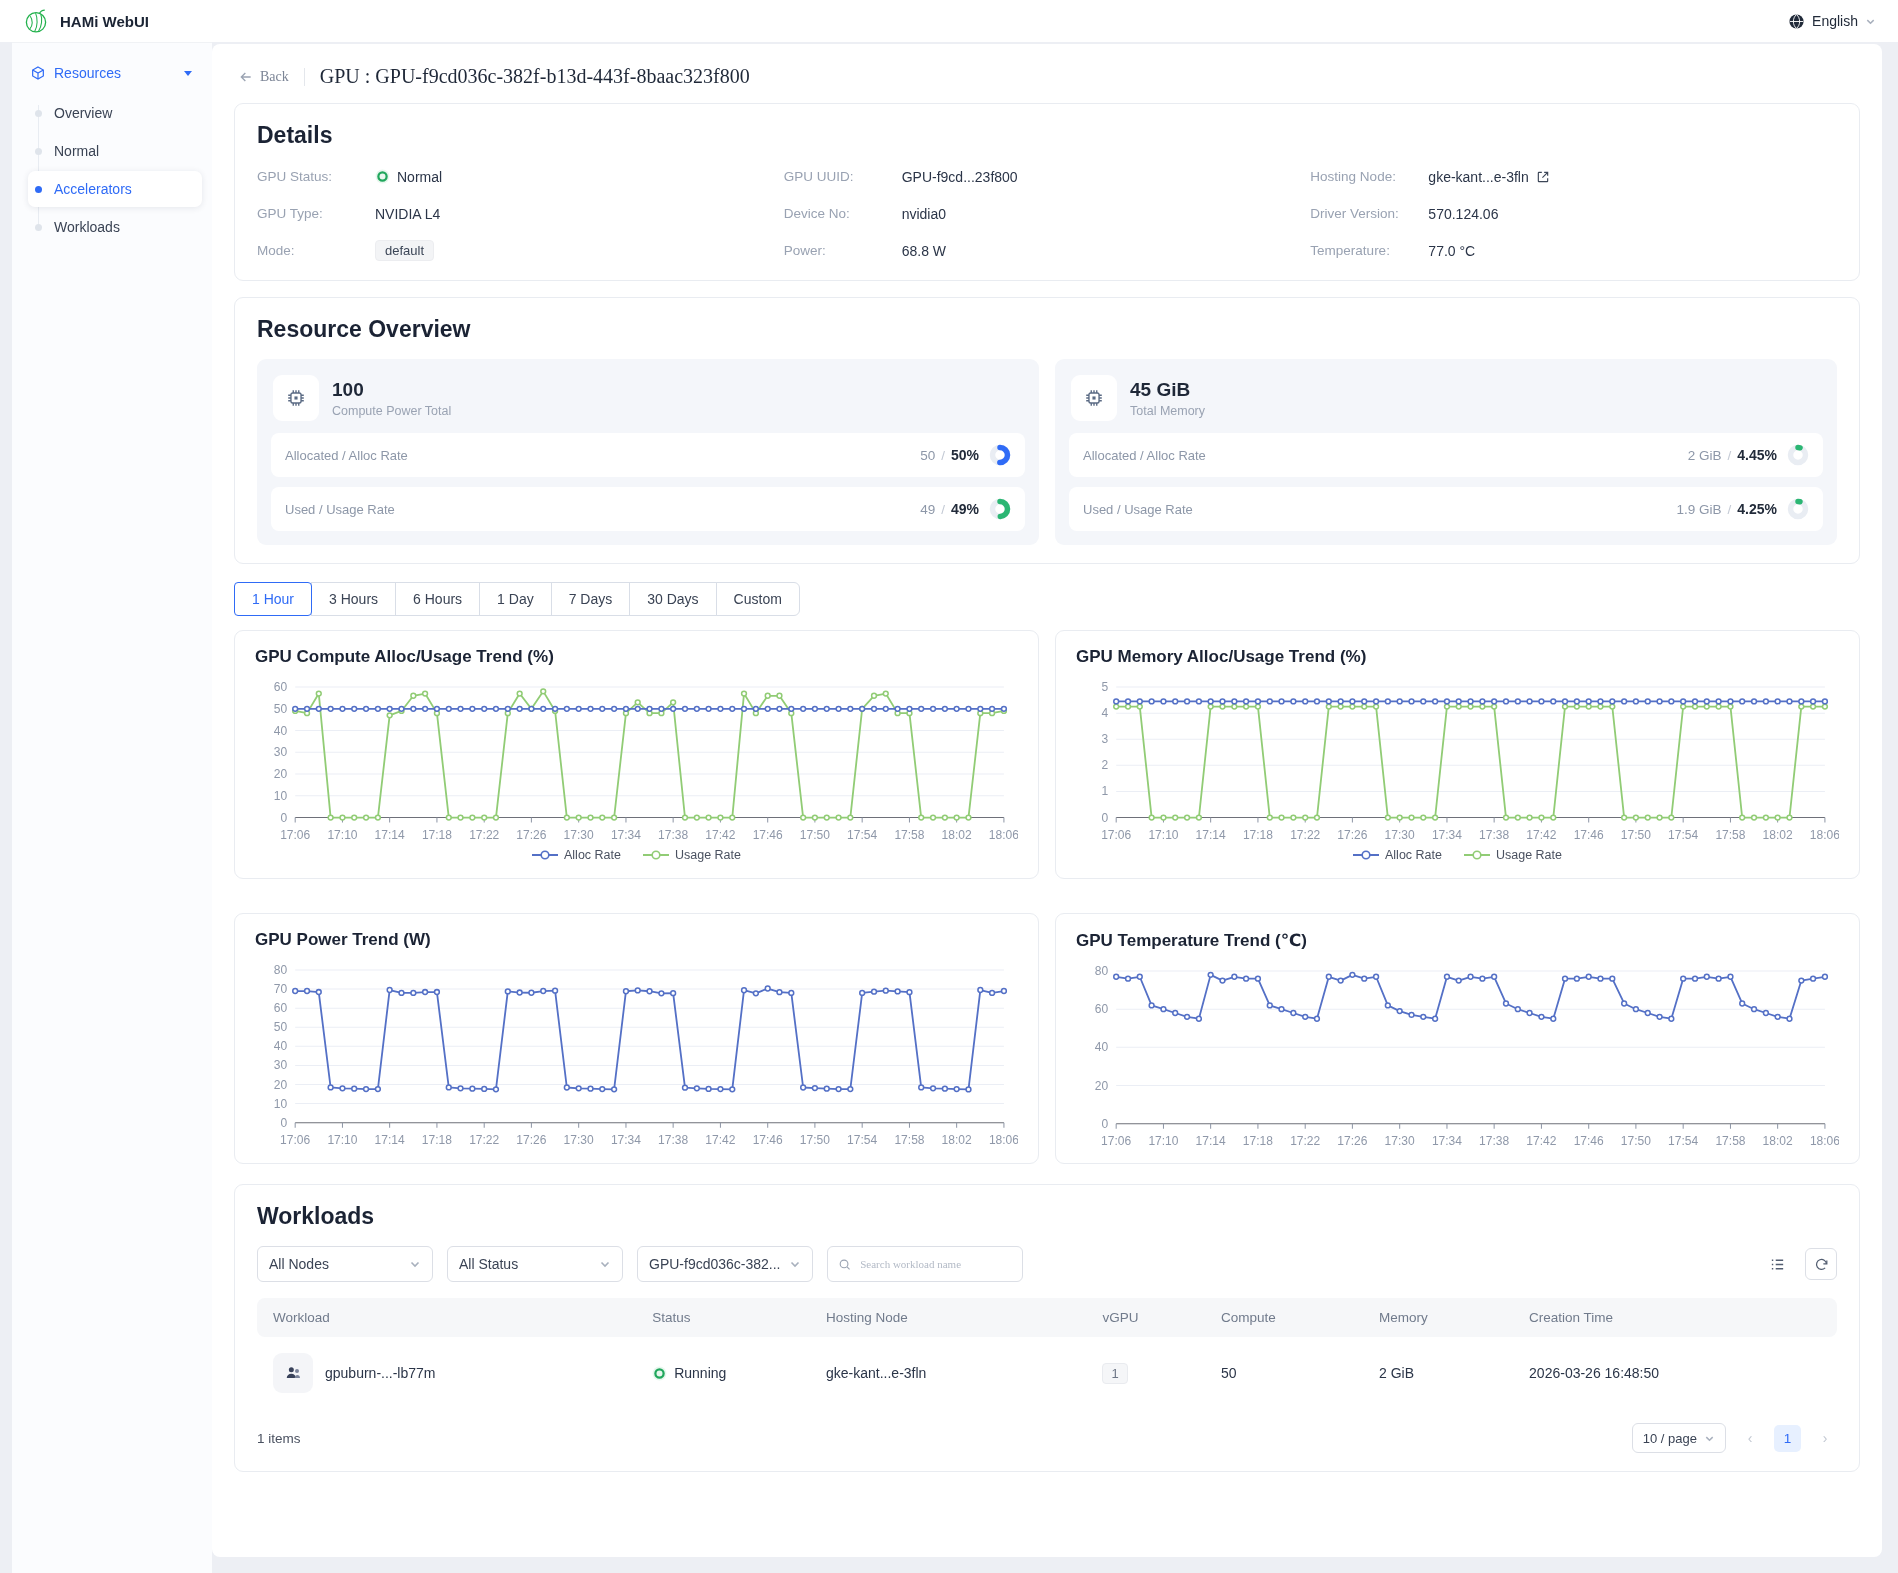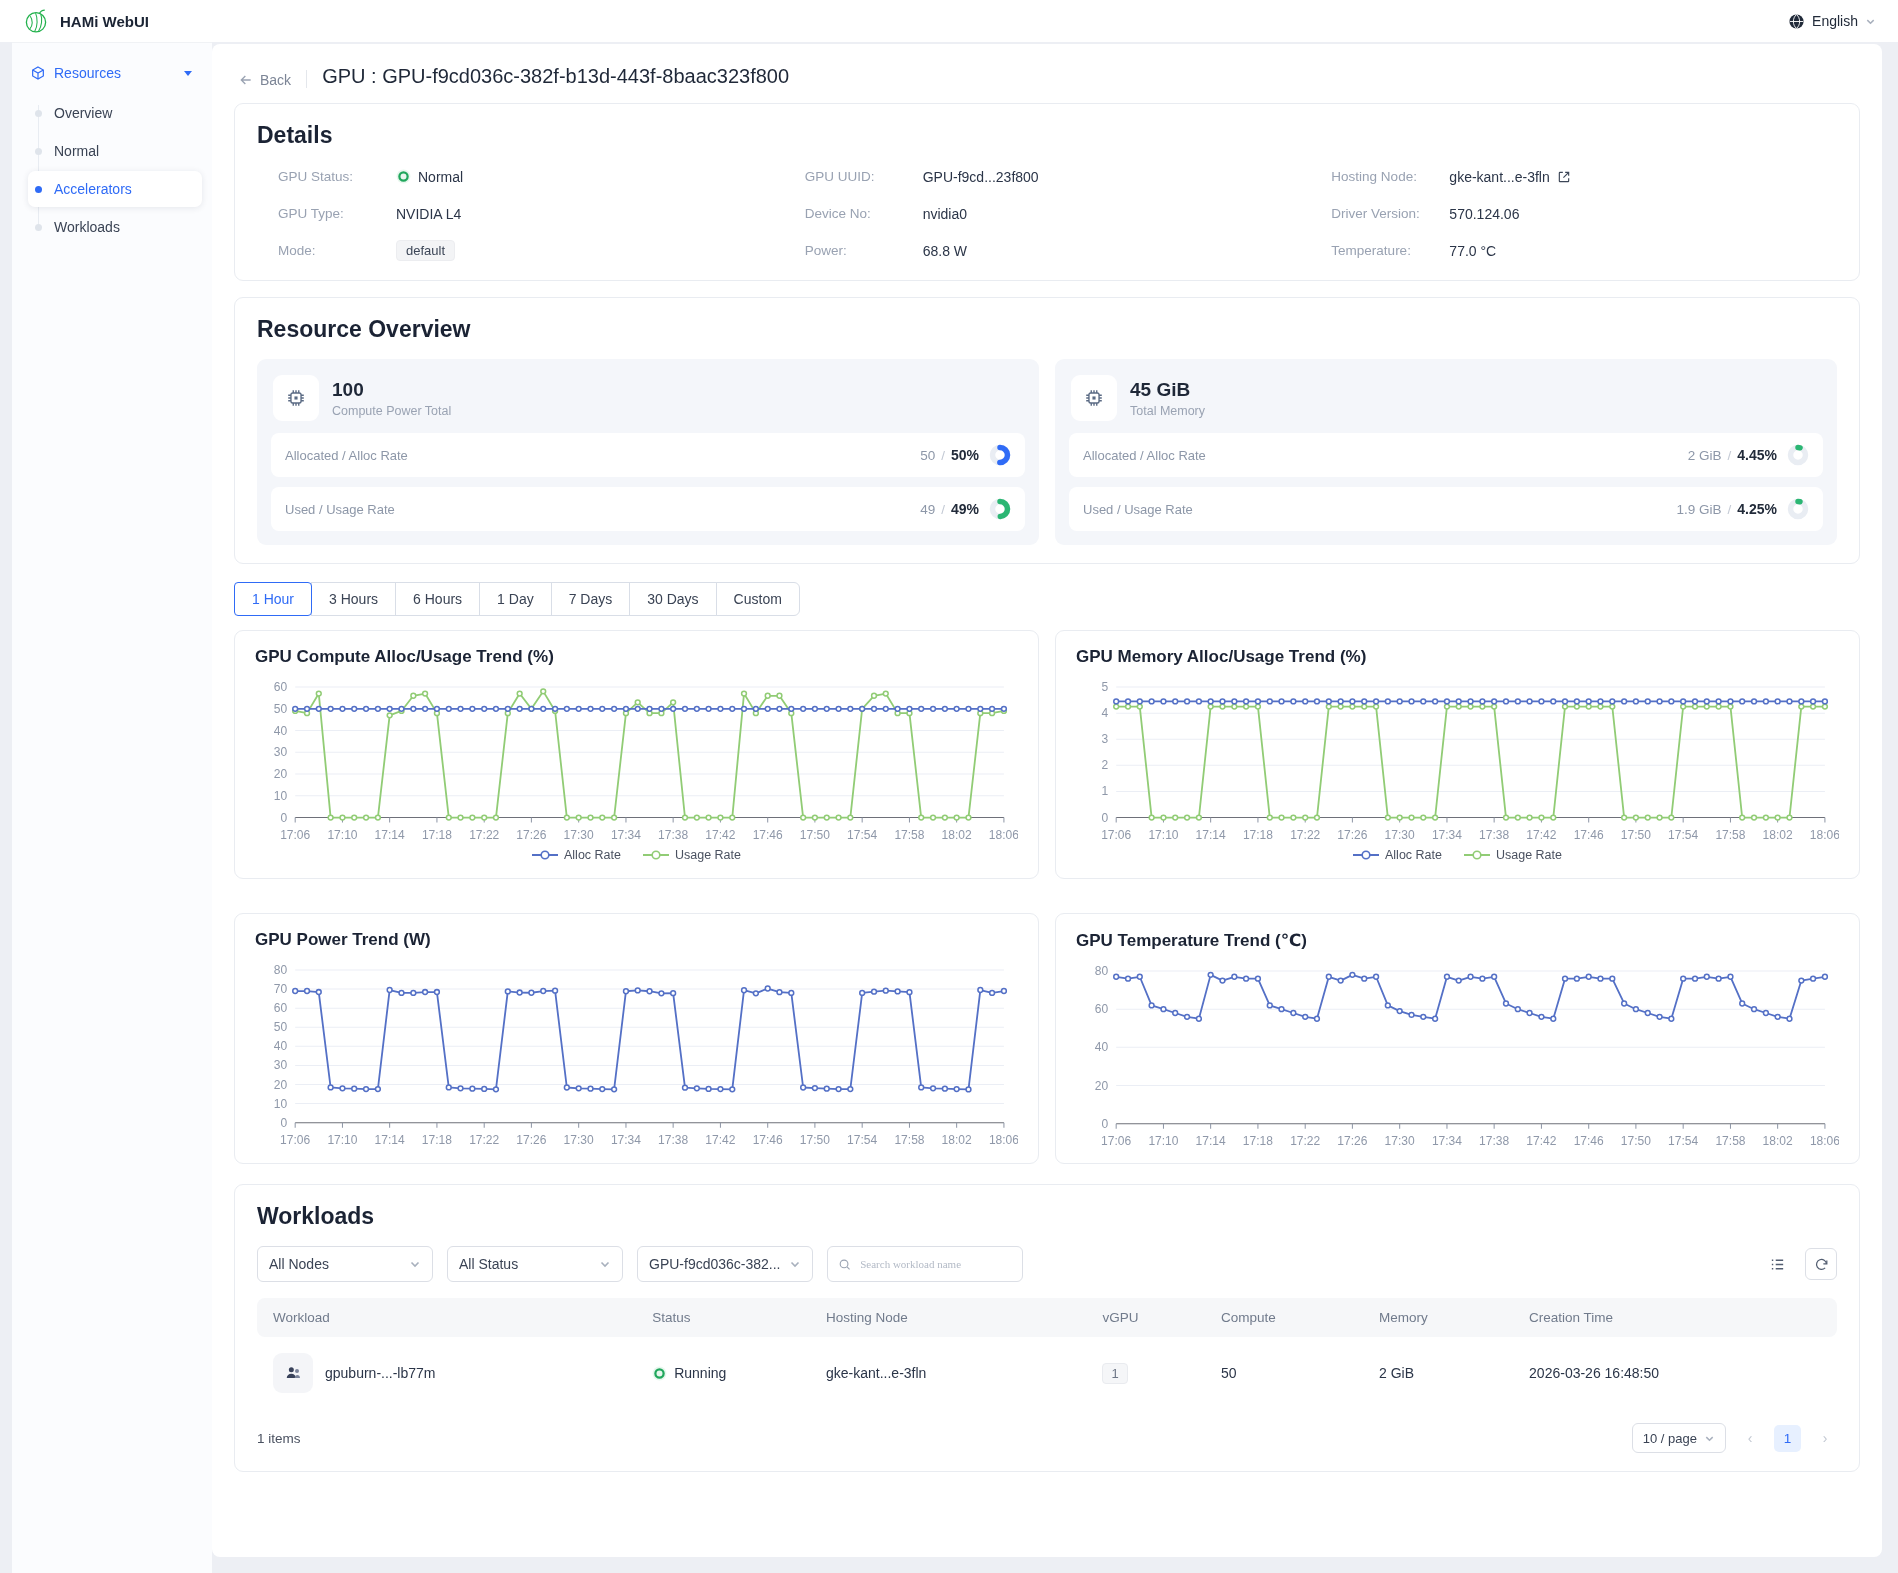--- a/index.html
+++ b/index.html
@@ -28,31 +28,31 @@
   .side-tree:before { content:""; position:absolute; left:10px; top:10px; bottom:14px; width:1px; background:#e8ecf2; }
   .side-item { position:relative; display:flex; align-items:center; padding:10px 10px 10px 26px; font-size:14px; color:#3a4354; cursor:pointer; border-radius:7px; margin:2px 0; }
   .side-item .dot { position:absolute; left:7px; top:50%; margin-top:-3.5px; width:7px; height:7px; border-radius:50%; background:#dfe4eb; }
   .side-item.active { background:#fff; color:#2f6bf6; box-shadow:0 1px 6px rgba(25,40,70,.10); }
   .side-item.active .dot { background:#2f6bf6; }
   
   .main {
     position:absolute; left:212px; top:44px; width:1670px; height:1513px;
     background:#fff; border-radius:8px; padding:8px 22px 20px 22px; overflow:hidden;
   }
-  .page-head { display:flex; align-items:flex-end; padding:13px 4px 15px 4px; }
+  .page-head { display:flex; align-items:center; padding:13px 4px 15px 4px;font-family:Liberation Serif, serif; }
   .back { display:flex; align-items:center; gap:6px; color:#7c8596; font-size:14px; cursor:pointer; }
   .vdiv { width:1px; height:18px; background:#e4e7ec; margin:0 15px; }
   .page-title { margin:0; font-size:20px; font-weight:500; color:#1f2838; }
   .card { border:1px solid #e9ecf1; border-radius:9px; padding:18px 22px; margin-bottom:16px; background:#fff; }
   .card h2 { margin:0 0 16px 0; font-size:23px; font-weight:600; color:#1b2334; }
   
   .details-grid { display:flex; }
   .d-col { flex:1; display:flex; flex-direction:column; gap:14px; }
   .d-row { display:flex; align-items:center; min-height:23px; }
-  .d-label { width:118px; color:#99a2b2; font-size:13.5px; flex:none;margin-left:21px; }
+  .d-label { width:118px; color:#99a2b2; font-size:13.5px; flex:none; }
   .d-value { color:#2b3548; font-size:14px; display:flex; align-items:center; gap:7px; }
   .tag { background:#f3f4f6; border:1px solid #ecedf0; border-radius:4px; padding:2px 9px; font-size:13px; color:#3c4657; }
   
   .ro-grid { display:flex; gap:16px; }
   .ro-panel { flex:1; background:#f4f6fa; border-radius:9px; padding:14px; }
   .ro-top { display:flex; align-items:center; gap:13px; margin:2px 0 12px 2px; }
   .ro-iconbox { width:46px; height:46px; background:#fff; border-radius:9px; display:flex; align-items:center; justify-content:center; }
   .ro-num { font-size:19px; font-weight:700; color:#1f2838; line-height:1.25; }
   .ro-sub { font-size:12.5px; color:#9aa3b3; margin-top:3px; }
   .ro-row { background:#fff; border-radius:8px; height:44px; display:flex; align-items:center; padding:0 14px; margin-top:10px; }

